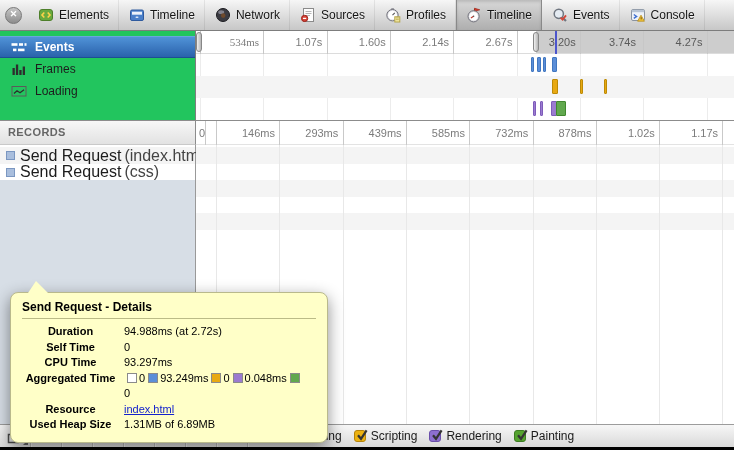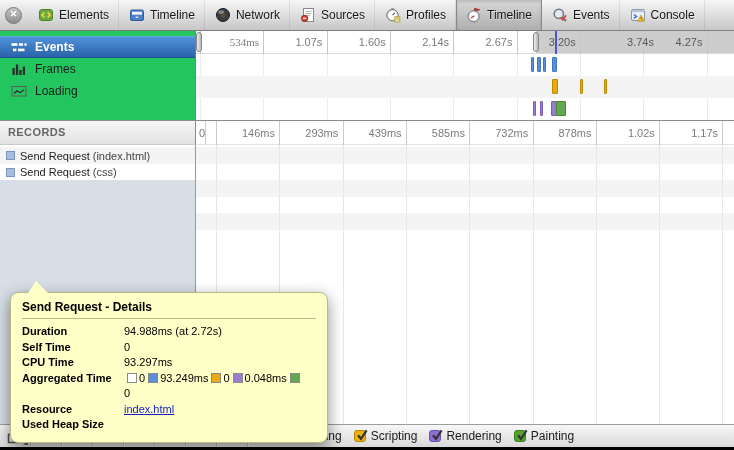--- a/index.html
+++ b/index.html
@@ -51,38 +51,38 @@
             line-height:22px;padding-left:8px;letter-spacing:0.4px}
   .recruler{position:absolute;left:196px;top:0;right:0;height:24px;background:#fff;
             border-bottom:1px solid #e3e3e3;box-sizing:border-box}
   .zero{position:absolute;left:3px;top:6px;font-size:11px;color:#7b7b7b}
   .recruler .rline{height:24px;background:#c9c9c9}
   .recruler .rlabel{top:6px}
   .recsb{position:absolute;left:0;top:24px;width:196px;bottom:0;box-sizing:border-box;
          background:#fff;border-right:1px solid #999}
   .recfill{position:absolute;left:0;top:35px;right:0;bottom:0;background:#d7dee6}
   .recrow{position:absolute;left:0;right:0;height:17px;display:flex;align-items:center;
-          padding-left:6px;font-size:11px;color:#1c1c1c;box-sizing:border-box;white-space:nowrap}
+          padding-left:6px;font-size:16px;color:#1c1c1c;box-sizing:border-box;white-space:nowrap}
   .bullet{width:9px;height:9px;background:#a9bedd;border:1px solid #7b97c1;margin-right:5px;
           box-sizing:border-box;flex-shrink:0}
   .rdet{margin-left:3px;color:#444}
   .recgrid{position:absolute;left:196px;top:24px;right:0;bottom:0;background:#fff}
   .stripe{position:absolute;left:0;right:0;height:16.5px;background:#f4f4f4}
   .recgrid .gline{background:#e8e8e8}
   
   .popover{position:absolute;left:10px;top:171px;width:318px;box-sizing:border-box;z-index:30;
            background:#ffffc8;border:1px solid #b9b98c;border-radius:8px;
            box-shadow:0 5px 16px rgba(0,0,0,0.45);padding:7px 11px 9px;font-size:11px;color:#000}
   .popover::before{content:"";position:absolute;top:-12px;left:17px;width:0;height:0;
            border-left:8px solid transparent;border-right:12px solid transparent;
            border-bottom:12px solid #ffffc8}
   .poptitle{font-size:12px;font-weight:bold;margin-bottom:4px;color:#000}
   .popsep{border-top:1px solid rgba(105,105,55,0.45);margin-bottom:5px}
   .poprow{display:flex;line-height:15.5px;align-items:flex-start}
-  .popname{width:97px;font-weight:bold;text-align:left;flex-shrink:0}
+  .popname{width:97px;font-weight:bold;text-align:center;flex-shrink:0}
   .popval{margin-left:5px}
   .swatch{display:inline-block;width:10px;height:10px;border:1px solid #8a8a8a;
           vertical-align:-1px;margin:0 2px 0 3px;box-sizing:border-box}
   .aggwrap{margin-left:0}
   .link{color:#1422cc;text-decoration:underline}
   
   .statusbar{position:absolute;left:0;top:424px;width:734px;height:23px;box-sizing:border-box;
              background:linear-gradient(#f7f7f7,#d9d9d9);border-top:1px solid #9c9c9c;
              display:flex;align-items:center}
   .sbtn{width:30px;height:100%;display:flex;align-items:center;justify-content:center;
@@ -219,21 +219,21 @@
           <div class="rline" style="left: 320.75px;"></div>
           <div class="rline" style="left: 384.1px;"></div>
           <div class="rline" style="left: 447.45px;"></div>
           <div class="rline" style="left: 510.8px;"></div>
           <div class="rlabel" style="left: 4px; font-family: Liberation Serif, serif;">534ms</div>
           <div class="rlabel" style="left: 67.35px;">1.07s</div>
           <div class="rlabel" style="left: 130.7px;">1.60s</div>
           <div class="rlabel" style="left: 194.05px;">2.14s</div>
           <div class="rlabel" style="left: 257.4px;">2.67s</div>
           <div class="rlabel dim" style="left: 320.75px;">3.20s</div>
-          <div class="rlabel dim" style="left: 399px; text-align: right;">3.74s</div>
+          <div class="rlabel dim" style="left: 381px; text-align: right;">3.74s</div>
           <div class="rlabel dim" style="left: 447.45px;">4.27s</div>
           <div class="gripper" style="left: 0px;"></div>
           <div class="gripper" style="left: 337px;"></div>
           <div class="marker" style="left: 359px;"></div>
         </div>
       <div class="lanes" id="ovLanes">
           <div class="gline" style="left: 4px;"></div>
           <div class="gline" style="left: 67.35px;"></div>
           <div class="gline" style="left: 130.7px;"></div>
           <div class="gline" style="left: 194.05px;"></div>
@@ -333,20 +333,21 @@
           <div class="poprow">
             <div class="popname">Aggregated Time</div>
             <div class="popval"><span class="swatch" style="background: rgb(255, 255, 255);"></span><span class="aggval">0</span><span class="swatch" style="background: rgb(91, 142, 216);"></span><span class="aggval">93.249ms</span><span class="swatch" style="background: rgb(232, 169, 18);"></span><span class="aggval">0</span><span class="swatch" style="background: rgb(155, 123, 208);"></span><span class="aggval">0.048ms</span><span class="swatch" style="background: rgb(97, 168, 78);"></span><div class="aggwrap">0</div></div>
           </div>
           <div class="poprow">
             <div class="popname">Resource</div>
             <div class="popval"><span class="link">index.html</span></div>
           </div>
           <div class="poprow">
             <div class="popname">Used Heap Size</div>
+            <div class="popval">1.31MB of 6.89MB</div>
           </div>
         </div>
     </div>
   </div>
 
   <div class="statusbar" id="statusbar">
       <div class="sbtn">
         <span class="icn"><svg width="16" height="16" viewBox="0 0 16 16">
             <rect x="5" y="2.5" width="9.5" height="8" fill="none" stroke="#4d4d4d" stroke-width="1.5"></rect>
             <rect x="1.5" y="6.5" width="9.5" height="8" fill="#e8e8e8" stroke="#4d4d4d" stroke-width="1.5"></rect>

